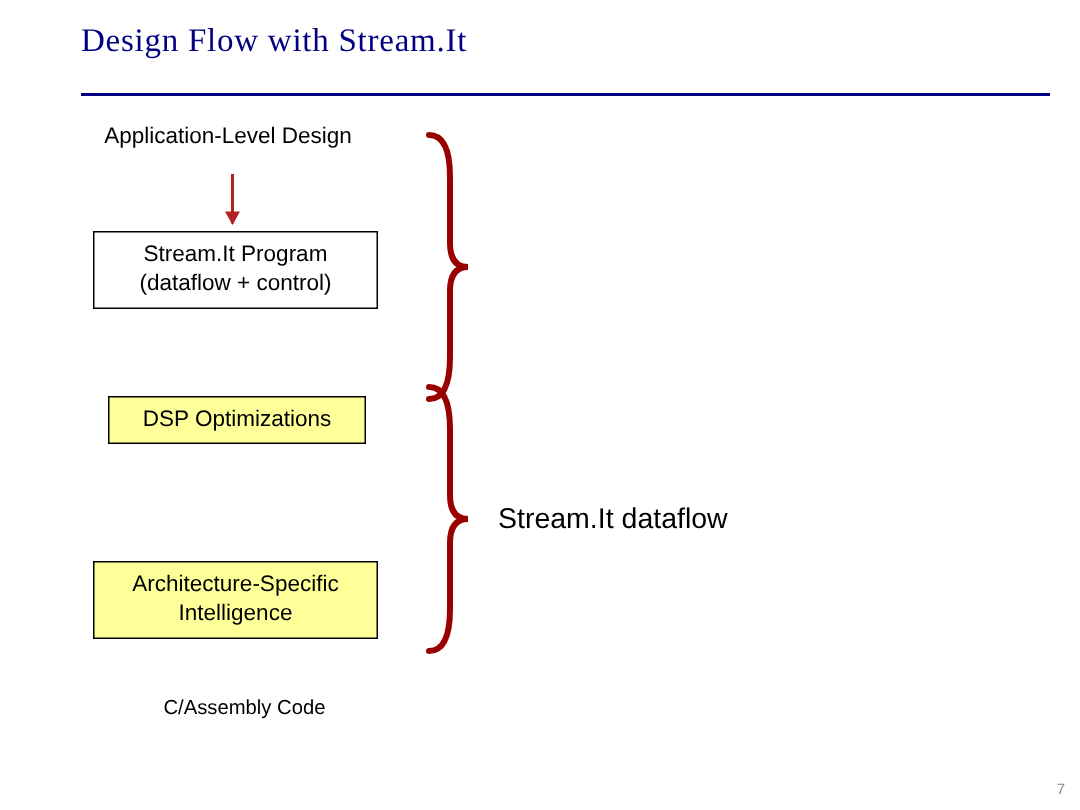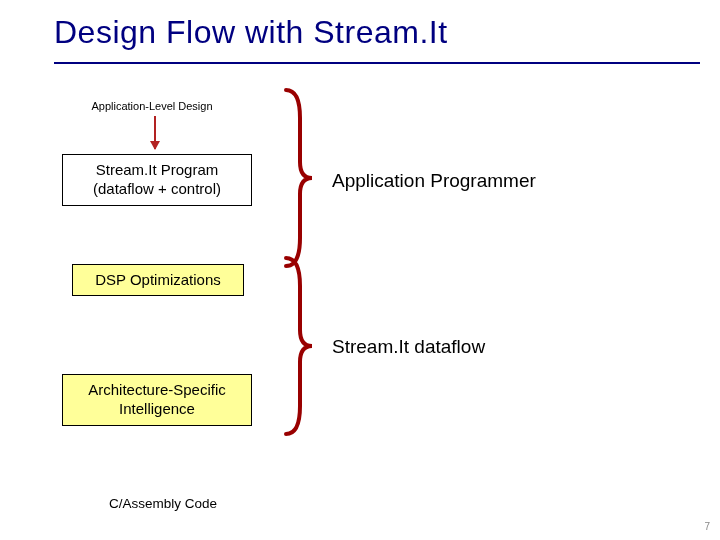--- a/index.html
+++ b/index.html
@@ -2,24 +2,25 @@
 <html><head>
 <meta charset="utf-8">
 <style>
   * { box-sizing: border-box; margin: 0; padding: 0; }
   html, body { width: 720px; height: 540px; background: #fff; font-family: Verdana, Geneva, sans-serif; position: relative; }
   .slide { position: relative; width: 720px; height: 540px; }
 
   .title {
     position: absolute;
     left: 54px; top: 14px;
-    font-size: 32px;
+    font-size: 22px;
     color: #000080;
     font-weight: 400;
     letter-spacing: 0.5px;
+    font-family: Liberation Serif, serif;
   }
   .title-rule {
     position: absolute;
     left: 54px; right: 20px; top: 62px;
     height: 0;
     border-top: 2px solid #000080;
   }
 
   .box {
     position: absolute;
@@ -30,25 +31,25 @@
     justify-content: center;
     font-size: 15px;
     line-height: 1.25;
     padding: 4px;
     font-family: Verdana, Geneva, sans-serif;
   }
   .box.white  { background: #fff; }
   .box.yellow { background: #ffff99; }
 
   
-  .appdesign { left: 62px;  top: 94px;  width: 180px; height: 26px; border: none; font-size: 11px; }
+  .appdesign { left: 62px;  top: 78px;  width: 180px; height: 26px; border: none; font-size: 15px; }
   .streamit  { left: 62px;  top: 154px; width: 190px; height: 52px; }
   .dsp       { left: 72px;  top: 264px; width: 172px; height: 32px; }
   .archspec  { left: 62px;  top: 374px; width: 190px; height: 52px; }
-  .casm      { left: 88px;  top: 460px; width: 150px; height: 24px; border: none; font-size: 13.5px; margin-top: 32px; }
+  .casm      { left: 88px;  top: 460px; width: 150px; height: 24px; border: none; font-size: 13.5px; }
 
   .label1 { position: absolute; left: 332px; top: 170px; font-size: 19px; }
   .label2 { position: absolute; left: 332px; top: 336px; font-size: 19px; }
 
   .arrow {
     position: absolute;
     left: 154px;
     width: 2px;
     background: #b22222;
   }
@@ -108,18 +109,17 @@
 <div class="box casm">C/Assembly Code</div>
 
 <svg class="brace" style="left:276px; top:88px; width:40px; height:180px;" viewBox="0 0 40 180">
   <path d="M10,2 Q24,2 24,30 L24,74 Q24,90 36,90 Q24,90 24,106 L24,150 Q24,178 10,178" fill="none" stroke="#990000" stroke-width="4" stroke-linecap="round"></path>
 </svg>
 
 <svg class="brace" style="left:276px; top:256px; width:40px; height:180px;" viewBox="0 0 40 180">
   <path d="M10,2 Q24,2 24,30 L24,74 Q24,90 36,90 Q24,90 24,106 L24,150 Q24,178 10,178" fill="none" stroke="#990000" stroke-width="4" stroke-linecap="round"></path>
 </svg>
 
-<div class="label1">Application Programmer</div>
 <div class="label2">Stream.It dataflow</div>
 
 <div class="pagenum">7</div>
 
 </div>
 
 </body></html>

